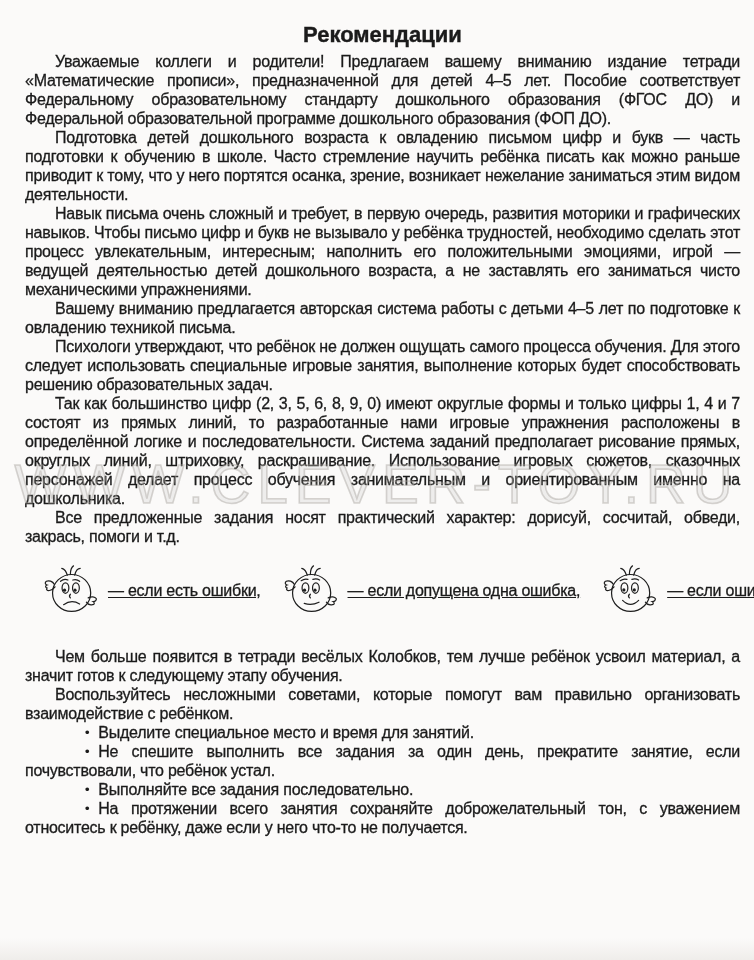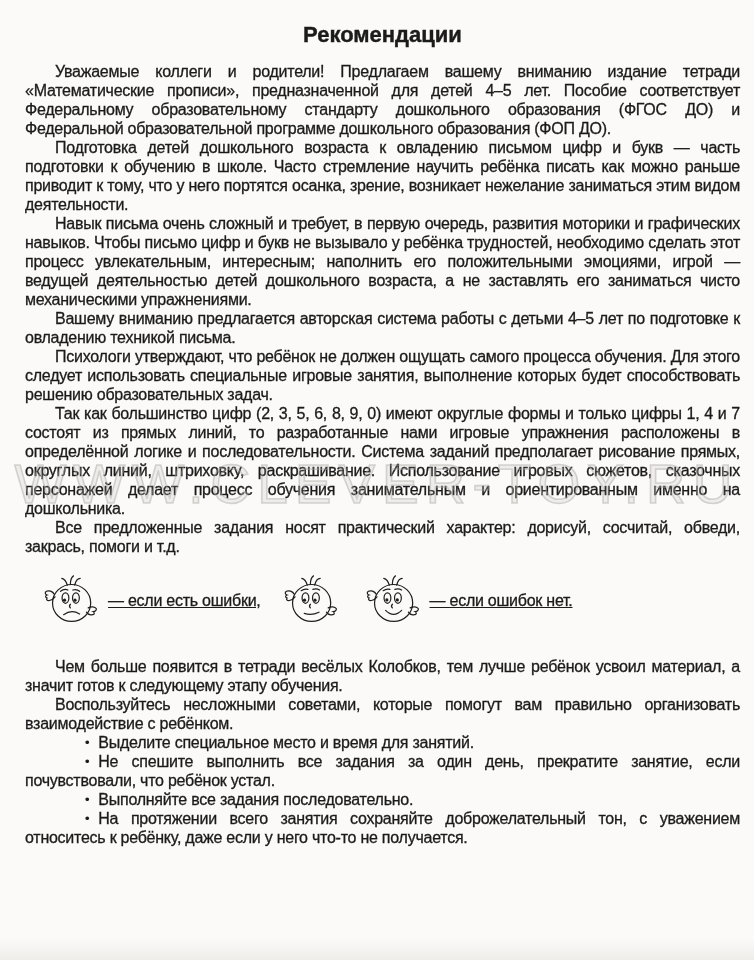--- a/index.html
+++ b/index.html
@@ -8,21 +8,21 @@
     width: 754px;
     height: 960px;
     background: #fbfaf9;
     overflow: hidden;
     box-sizing: border-box;
     padding: 22px 14px 0 25px;
     font-family: "Liberation Sans", "DejaVu Sans", sans-serif;
     color: #1b1b1b;
   }
   .page-title {
-    margin: 0 0 14px 0;
+    margin: 0 0 4px 0;
     text-align: center;
     font-size: 22px;
     font-weight: bold;
     letter-spacing: 0px;
     -webkit-text-stroke: 0.4px #1b1b1b;
   }
   p.body-par {
     margin: 0;
     font-size: 16px;
     line-height: 19px;
@@ -133,20 +133,21 @@
           <path d="M58,21 C60,13 64,10 67,10"></path>
           <path d="M36,30 q6,-4 11,-2"></path>
           <path d="M55,28 q6,-2 11,1"></path>
           <ellipse cx="43" cy="42" rx="5.5" ry="8.5"></ellipse>
           <ellipse cx="60" cy="42" rx="5.5" ry="8.5"></ellipse>
           <circle class="pupil" cx="41.5" cy="45.5" r="2.6"></circle>
           <circle class="pupil" cx="58.5" cy="45.5" r="2.6"></circle>
           <path d="M51,52 q-3,3 0,6"></path>
           <path d="M41,67 Q53,71 65,65"></path>
         </svg>
+        <span class="face-caption">— если допущена одна ошибка,</span>
       </span>
 
       <span class="face-group">
         <svg class="kolobok" width="64" height="57" viewBox="0 0 104 92" aria-hidden="true">
           <path d="M25,36 c-3,-5 -9,-7 -13,-5 c-3,2 -2,5 1,6 c-3,1 -3,4 0,5 c-2,2 0,5 4,4 c4,-1 7,-3 9,-6"></path>
           <path d="M80,58 c5,-3 11,-2 13,1 c1,3 -2,5 -5,5 c3,2 2,5 -1,5 c-4,1 -8,-1 -10,-4"></path>
           <ellipse cx="53" cy="50" rx="31" ry="30"></ellipse>
           <path d="M46,21 C44,14 41,11 37,10"></path>
           <path d="M51,20 C51,12 53,8 56,6"></path>
           <path d="M58,21 C60,13 64,10 67,10"></path>

